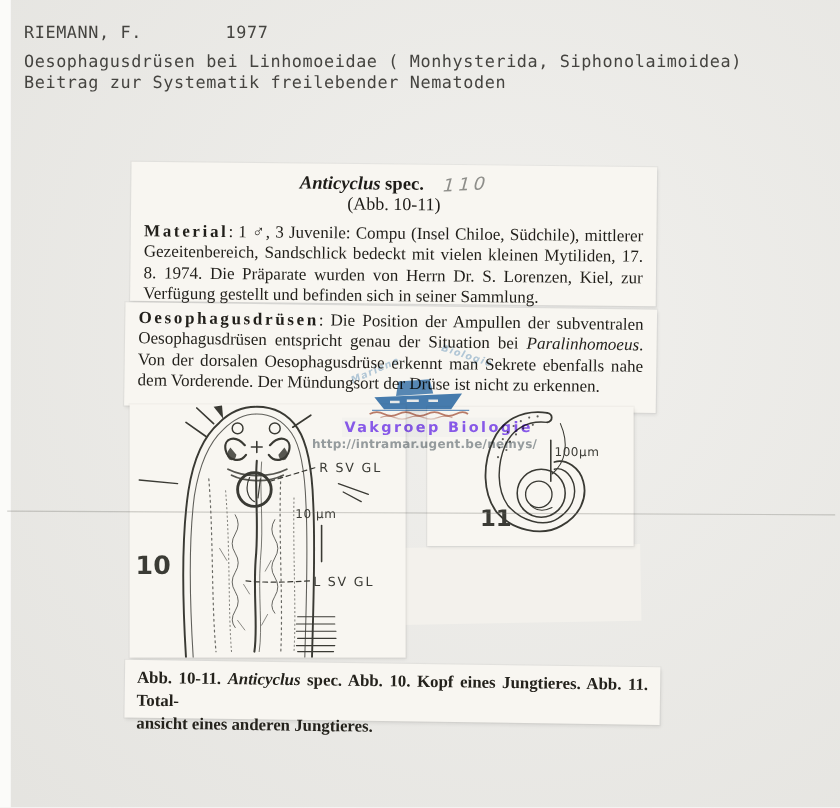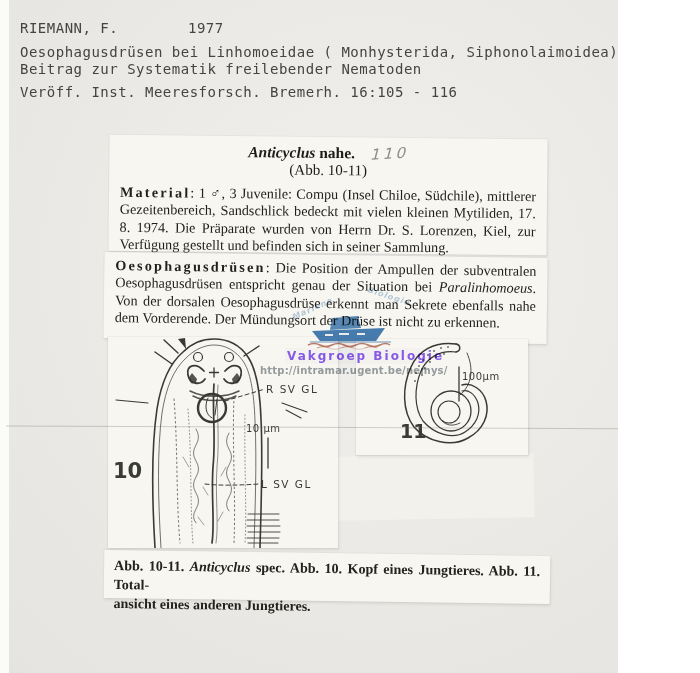--- a/index.html
+++ b/index.html
@@ -1,16 +1,16 @@
 <!DOCTYPE html>
 <html><head>
 <meta charset="utf-8">
 <style>
   html,body{margin:0;padding:0;}
-  #card{position:relative;width:618px;height:673px;background:#ecebe7;overflow:hidden;
+  #card{position:relative;width:700px;height:673px;background:#ecebe7;overflow:hidden;
         font-family:"Liberation Serif","DejaVu Serif",serif;}
   #card::after{content:"";position:absolute;inset:0;pointer-events:none;
         background:radial-gradient(circle at 60% 40%, rgba(255,255,255,.25), rgba(0,0,0,.03));}
   .scan-edge{position:absolute;left:0;top:0;width:9px;height:673px;background:#fbfbf9;z-index:1;}
   
   .tw{position:absolute;left:20px;color:#454440;font-family:"DejaVu Sans Mono","Liberation Mono",monospace;
       font-size:14px;letter-spacing:.5px;white-space:nowrap;z-index:2;}
   
   .clip{position:absolute;background:#f8f6f1;z-index:3;
         box-shadow:0 0 0 1px rgba(0,0,0,.03),1px 2px 3px rgba(0,0,0,.08);}
@@ -61,25 +61,24 @@
 
 <div id="card">
   <div class="scan-edge"></div>
 
   <div class="tw" style="top:20px;">
     <span>RIEMANN, F.</span>
   </div>
   <div class="tw" style="top:20px;left:188px;">1977</div>
   <div class="tw" style="top:44px;">Oesophagusdrüsen bei Linhomoeidae ( Monhysterida, Siphonolaimoidea)</div>
   <div class="tw" style="top:61px;">Beitrag zur Systematik freilebender Nematoden</div>
-  <div class="tw" style="top:84px;">Veröff. Inst. Meeresforsch. Bremerh. 16:105 - 116</div>
 
   <div class="clip clip-head">
     <div class="heading">
-      <span class="genus">Anticyclus</span><span> nahe.</span><span class="handwritten">110</span>
+      <span class="genus">Anticyclus</span><span> spec.</span><span class="handwritten">110</span>
     </div>
     <div class="subheading">(Abb. 10-11)</div>
     <div class="para">
       <span class="lead">Material</span><span>: </span><span>1 ♂, 3 Juvenile: Compu (Insel Chiloe, Südchile), mittlerer Gezeitenbereich, Sandschlick bedeckt mit vielen kleinen Mytiliden, 17. 8. 1974. Die Präparate wurden von Herrn Dr. S. Lorenzen, Kiel, zur Verfügung gestellt und befinden sich in seiner Sammlung.</span>
     </div>
   </div>
 
   <div class="clip clip-oeso">
     <div class="para" style="margin-top:5px;">
       <span class="lead">Oesophagusdrüsen</span><span>: </span><span>Die Position der Ampullen der subventralen Oesophagusdrüsen entspricht genau der Situation bei </span><span class="ital">Paralinhomoeus</span><span>. Von der dorsalen Oesophagusdrüse erkennt man Sekrete ebenfalls nahe dem Vorderende. Der Mündungsort der Drüse ist nicht zu erkennen.</span>

